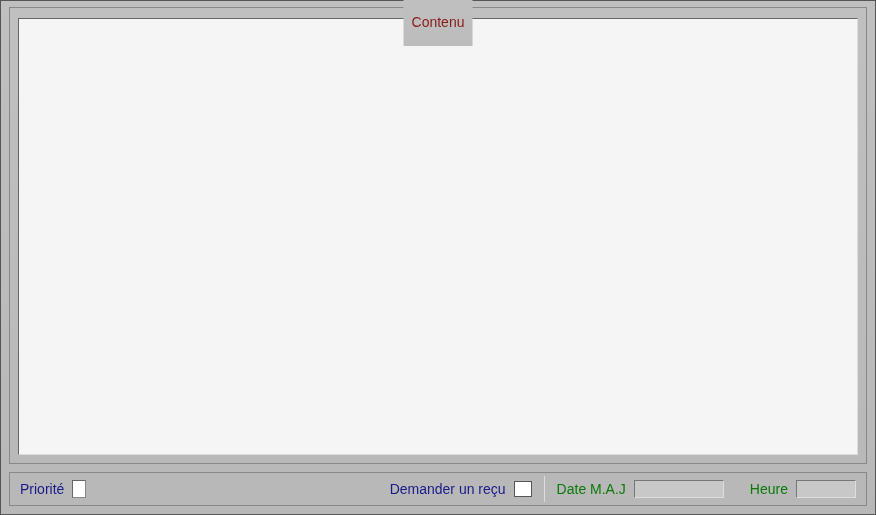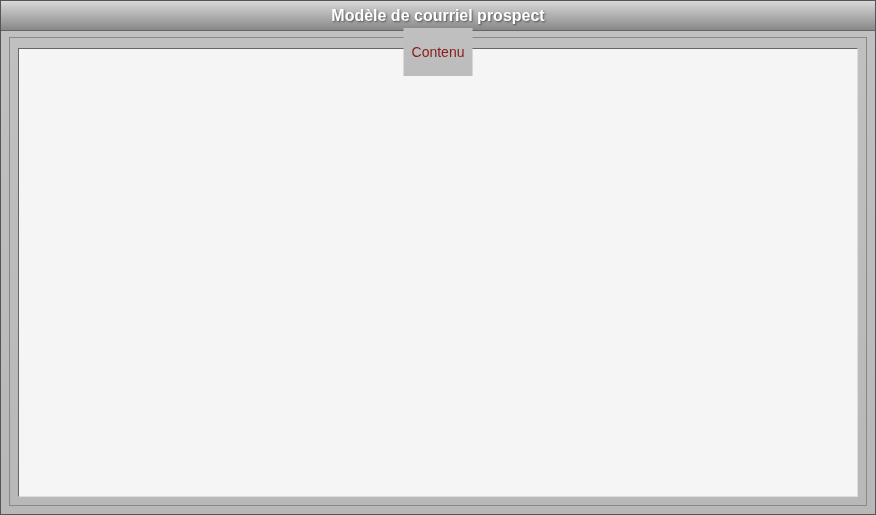--- a/index.html
+++ b/index.html
@@ -176,24 +176,34 @@
       height: 18px;
       width: 60px;
       padding: 0 2px;
       font-size: 12px;
     }
   </style>
 </head>
 <body>
 
 <div class="window">
-  <div class="titlebar">
-    <span>Modèle de courriel prospect</span>
-  </div>
   <div class="content-area">
     <div class="fieldset-wrap">
       <div class="fieldset">
         <span class="legend">Contenu</span>
         <textarea class="textarea-box" style=""></textarea>
       </div>
     </div>
+    <div class="bottom-bar">
+      <span class="label-blue">Priorité</span>
+      <input class="priority-input" type="text" value="" style="">
+      <div class="spacer"></div>
+      <span class="label-blue">Demander un reçu</span>
+      <input type="checkbox" class="checkbox" style="">
+      <div class="divider"></div>
+      <span class="label-green">Date M.A.J</span>
+      <input class="date-input" type="text" readonly="" value="" style="">
+      <span style="width:10px"></span>
+      <span class="label-green">Heure</span>
+      <input class="heure-input" type="text" readonly="" value="" style="">
+    </div>
   </div>
 </div>
 
 </body></html>

